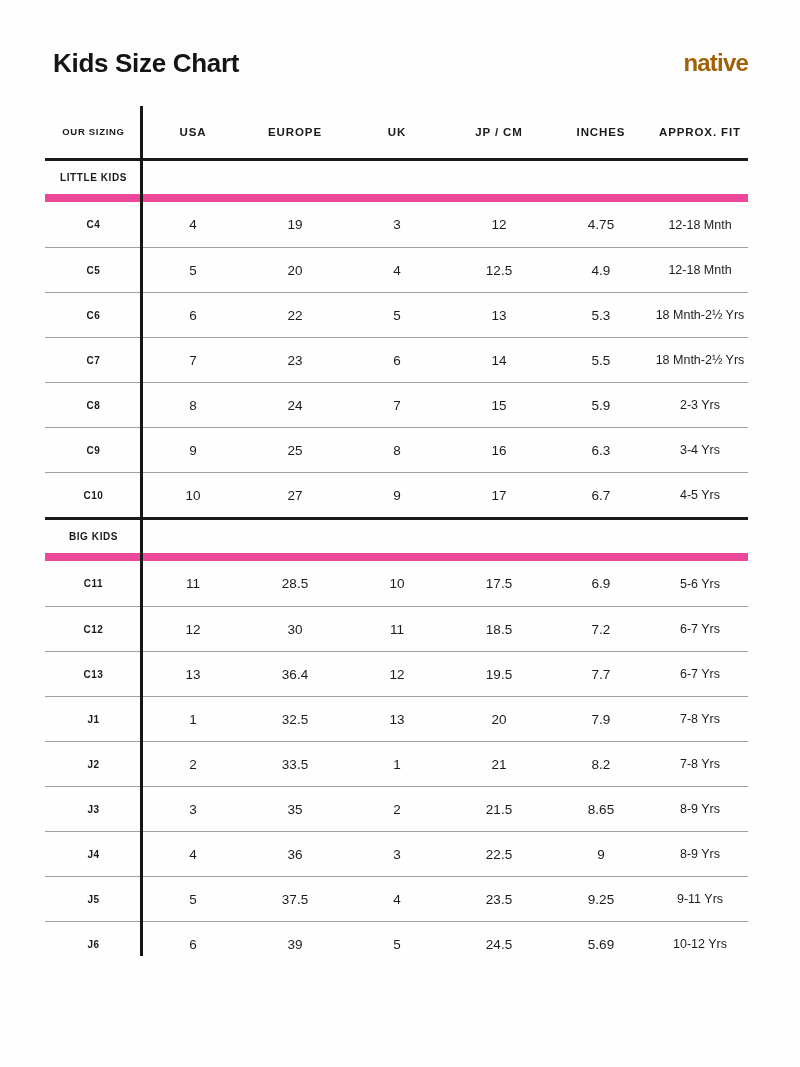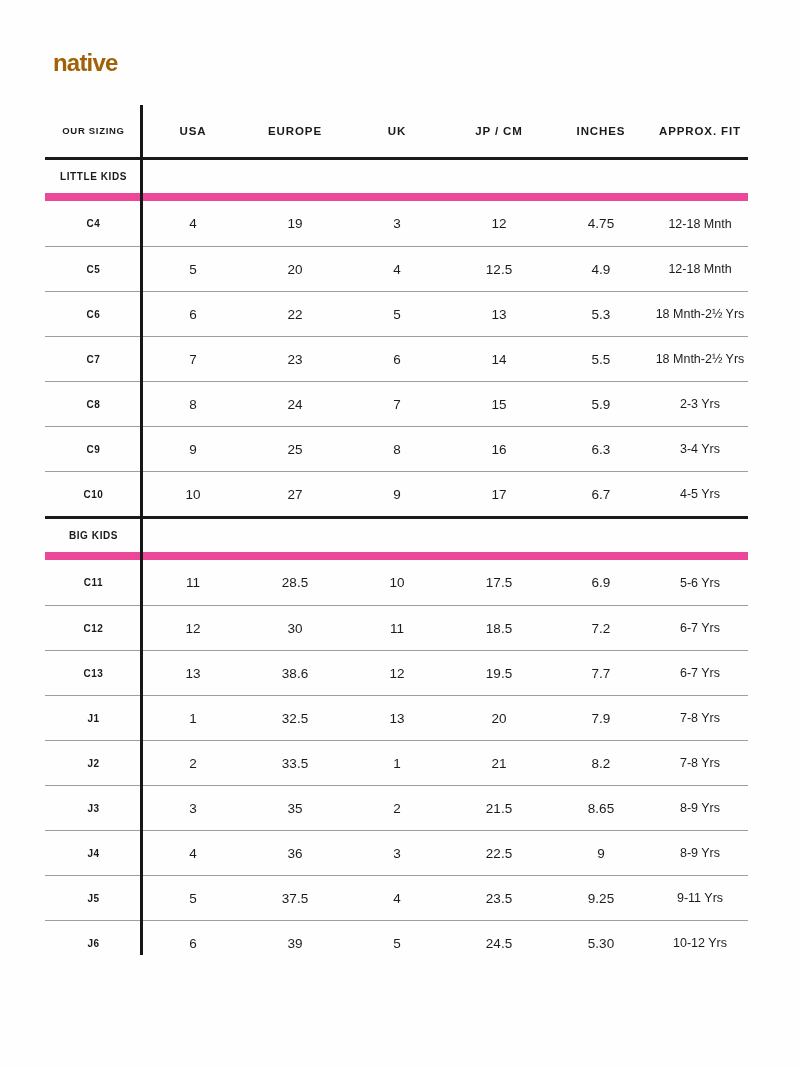--- a/index.html
+++ b/index.html
@@ -59,20 +59,21 @@
   }
   .num { font-size: 13.5px; font-weight: 500; color: #1c1c1c; }
   .fit { font-size: 12.5px; font-weight: 500; color: #1c1c1c; }
 </style>
 </head>
 <body>
 
 <div class="page">
 
   <header class="page-header">
+    <h1 class="page-title">Kids Size Chart</h1>
     <div class="brand-logo" style="color: #a16207;">native</div>
   </header>
 
   <div class="table-wrap">
     <div class="v-divider"></div>
 
     <div class="row header-row">
       <div class="cell c0 header-cell small">OUR SIZING</div>
       <div class="cell c-mid header-cell">USA</div>
       <div class="cell c-mid header-cell">EUROPE</div>
@@ -177,21 +178,21 @@
     <div class="cell c-mid num">30</div>
     <div class="cell c-mid num">11</div>
     <div class="cell c-mid num">18.5</div>
     <div class="cell c-mid num">7.2</div>
     <div class="cell c-last fit">6-7 Yrs</div>
   </div>
 
   <div class="row data-row">
     <div class="cell c0 row-label">C13</div>
     <div class="cell c-mid num">13</div>
-    <div class="cell c-mid num">38.6</div>
+    <div class="cell c-mid num">36.4</div>
     <div class="cell c-mid num">12</div>
     <div class="cell c-mid num">19.5</div>
     <div class="cell c-mid num">7.7</div>
     <div class="cell c-last fit">6-7 Yrs</div>
   </div>
 
   <div class="row data-row">
     <div class="cell c0 row-label">J1</div>
     <div class="cell c-mid num">1</div>
     <div class="cell c-mid num">32.5</div>
@@ -240,19 +241,19 @@
     <div class="cell c-mid num">9.25</div>
     <div class="cell c-last fit">9-11 Yrs</div>
   </div>
 
   <div class="row data-row">
     <div class="cell c0 row-label">J6</div>
     <div class="cell c-mid num">6</div>
     <div class="cell c-mid num">39</div>
     <div class="cell c-mid num">5</div>
     <div class="cell c-mid num">24.5</div>
-    <div class="cell c-mid num">5.30</div>
+    <div class="cell c-mid num">5.69</div>
     <div class="cell c-last fit">10-12 Yrs</div>
   </div>
 </div>
   </div>
 
 </div>
 
 </body></html>

